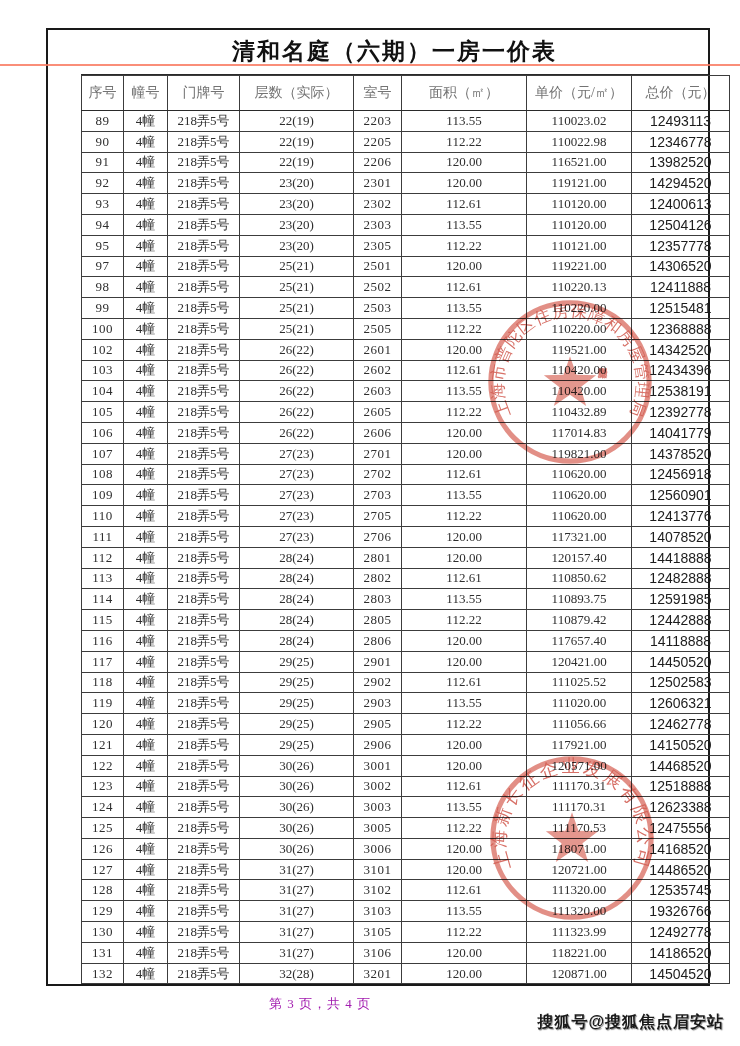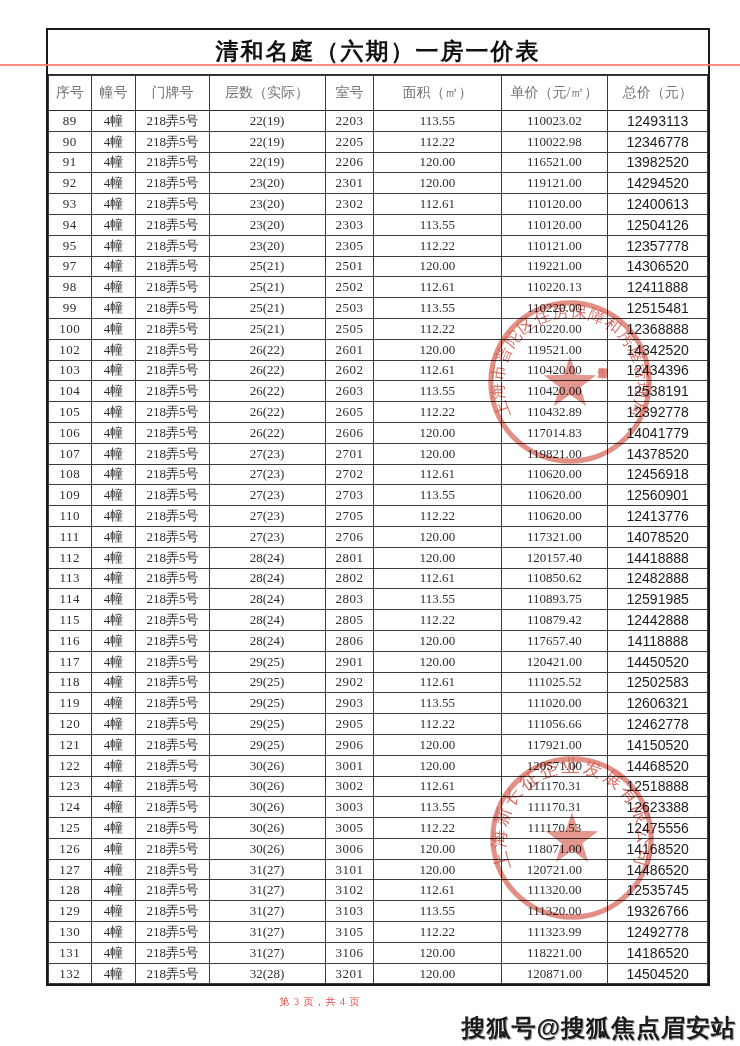--- a/index.html
+++ b/index.html
@@ -5,45 +5,45 @@
   html,body{margin:0;padding:0;}
   body{
     width:740px;height:1046px;position:relative;overflow:hidden;
     background:#ffffff;
     font-family:"Liberation Serif","DejaVu Serif",serif;
     color:#2b2b2b;
   }
   
   .scan-line{position:absolute;left:0;top:64px;width:740px;height:2px;background:#f97a62;opacity:.85;z-index:5;}
 
-  .sheet{position:absolute;left:46px;top:28px;width:664px;border:2.5px solid #191919;background:#fff;box-sizing:border-box;}
+  .sheet{position:absolute;left:46px;top:28px;width:664px;border:2.5px solid #191919;background:#fff;box-sizing:border-box;padding-left:33px;}
   .title{
     height:44px;line-height:44px;text-align:center;
     font-size:23px;font-weight:bold;letter-spacing:2px;color:#111;
     border-bottom:1.5px solid #2a2a2a;
   }
   table{border-collapse:collapse;table-layout:fixed;width:100%;}
   th,td{
     border:1px solid #3c3c3c;
     text-align:center;vertical-align:middle;
     padding:0;overflow:hidden;white-space:nowrap;
   }
   thead th{height:34px;font-size:14px;font-weight:normal;color:#737373;border-bottom:1.5px solid #2a2a2a;}
   tbody td{height:19.8px;font-size:13px;color:#2e2e2e;}
   tbody td.c7{font-family:"Liberation Sans","DejaVu Sans",sans-serif;font-size:14px;color:#1c1c1c;}
   tbody td.c0,tbody td.c4{letter-spacing:.5px;}
 
   .footer{
     position:absolute;left:0;top:995px;width:640px;text-align:center;
-    font-size:10px;color:#ef4444;letter-spacing:1px;
+    font-size:13px;color:#a21caf;letter-spacing:1px;
   }
   .watermark{
-    position:absolute;right:4px;top:1012px;
+    position:absolute;right:16px;top:1012px;
     font-family:"Liberation Sans","DejaVu Sans",sans-serif;
-    font-size:24px;font-weight:bold;color:#1a1a1a;letter-spacing:1px;
+    font-size:16px;font-weight:bold;color:#1a1a1a;letter-spacing:1px;
     text-shadow:-1px -1px 0 #ffffff,1px 1px 1px #8a8a8a;
     margin-left:46px;
   }
 
   .seal{position:absolute;width:172px;height:172px;pointer-events:none;mix-blend-mode:multiply;opacity:.8;z-index:4;}
   .seal-1{left:484px;top:296px;}
   .seal-2{left:486px;top:752px;}
   .seal text{font-family:"Liberation Serif","DejaVu Serif",serif;}
   .seal .vtext{writing-mode:vertical-rl;}
 </style>

